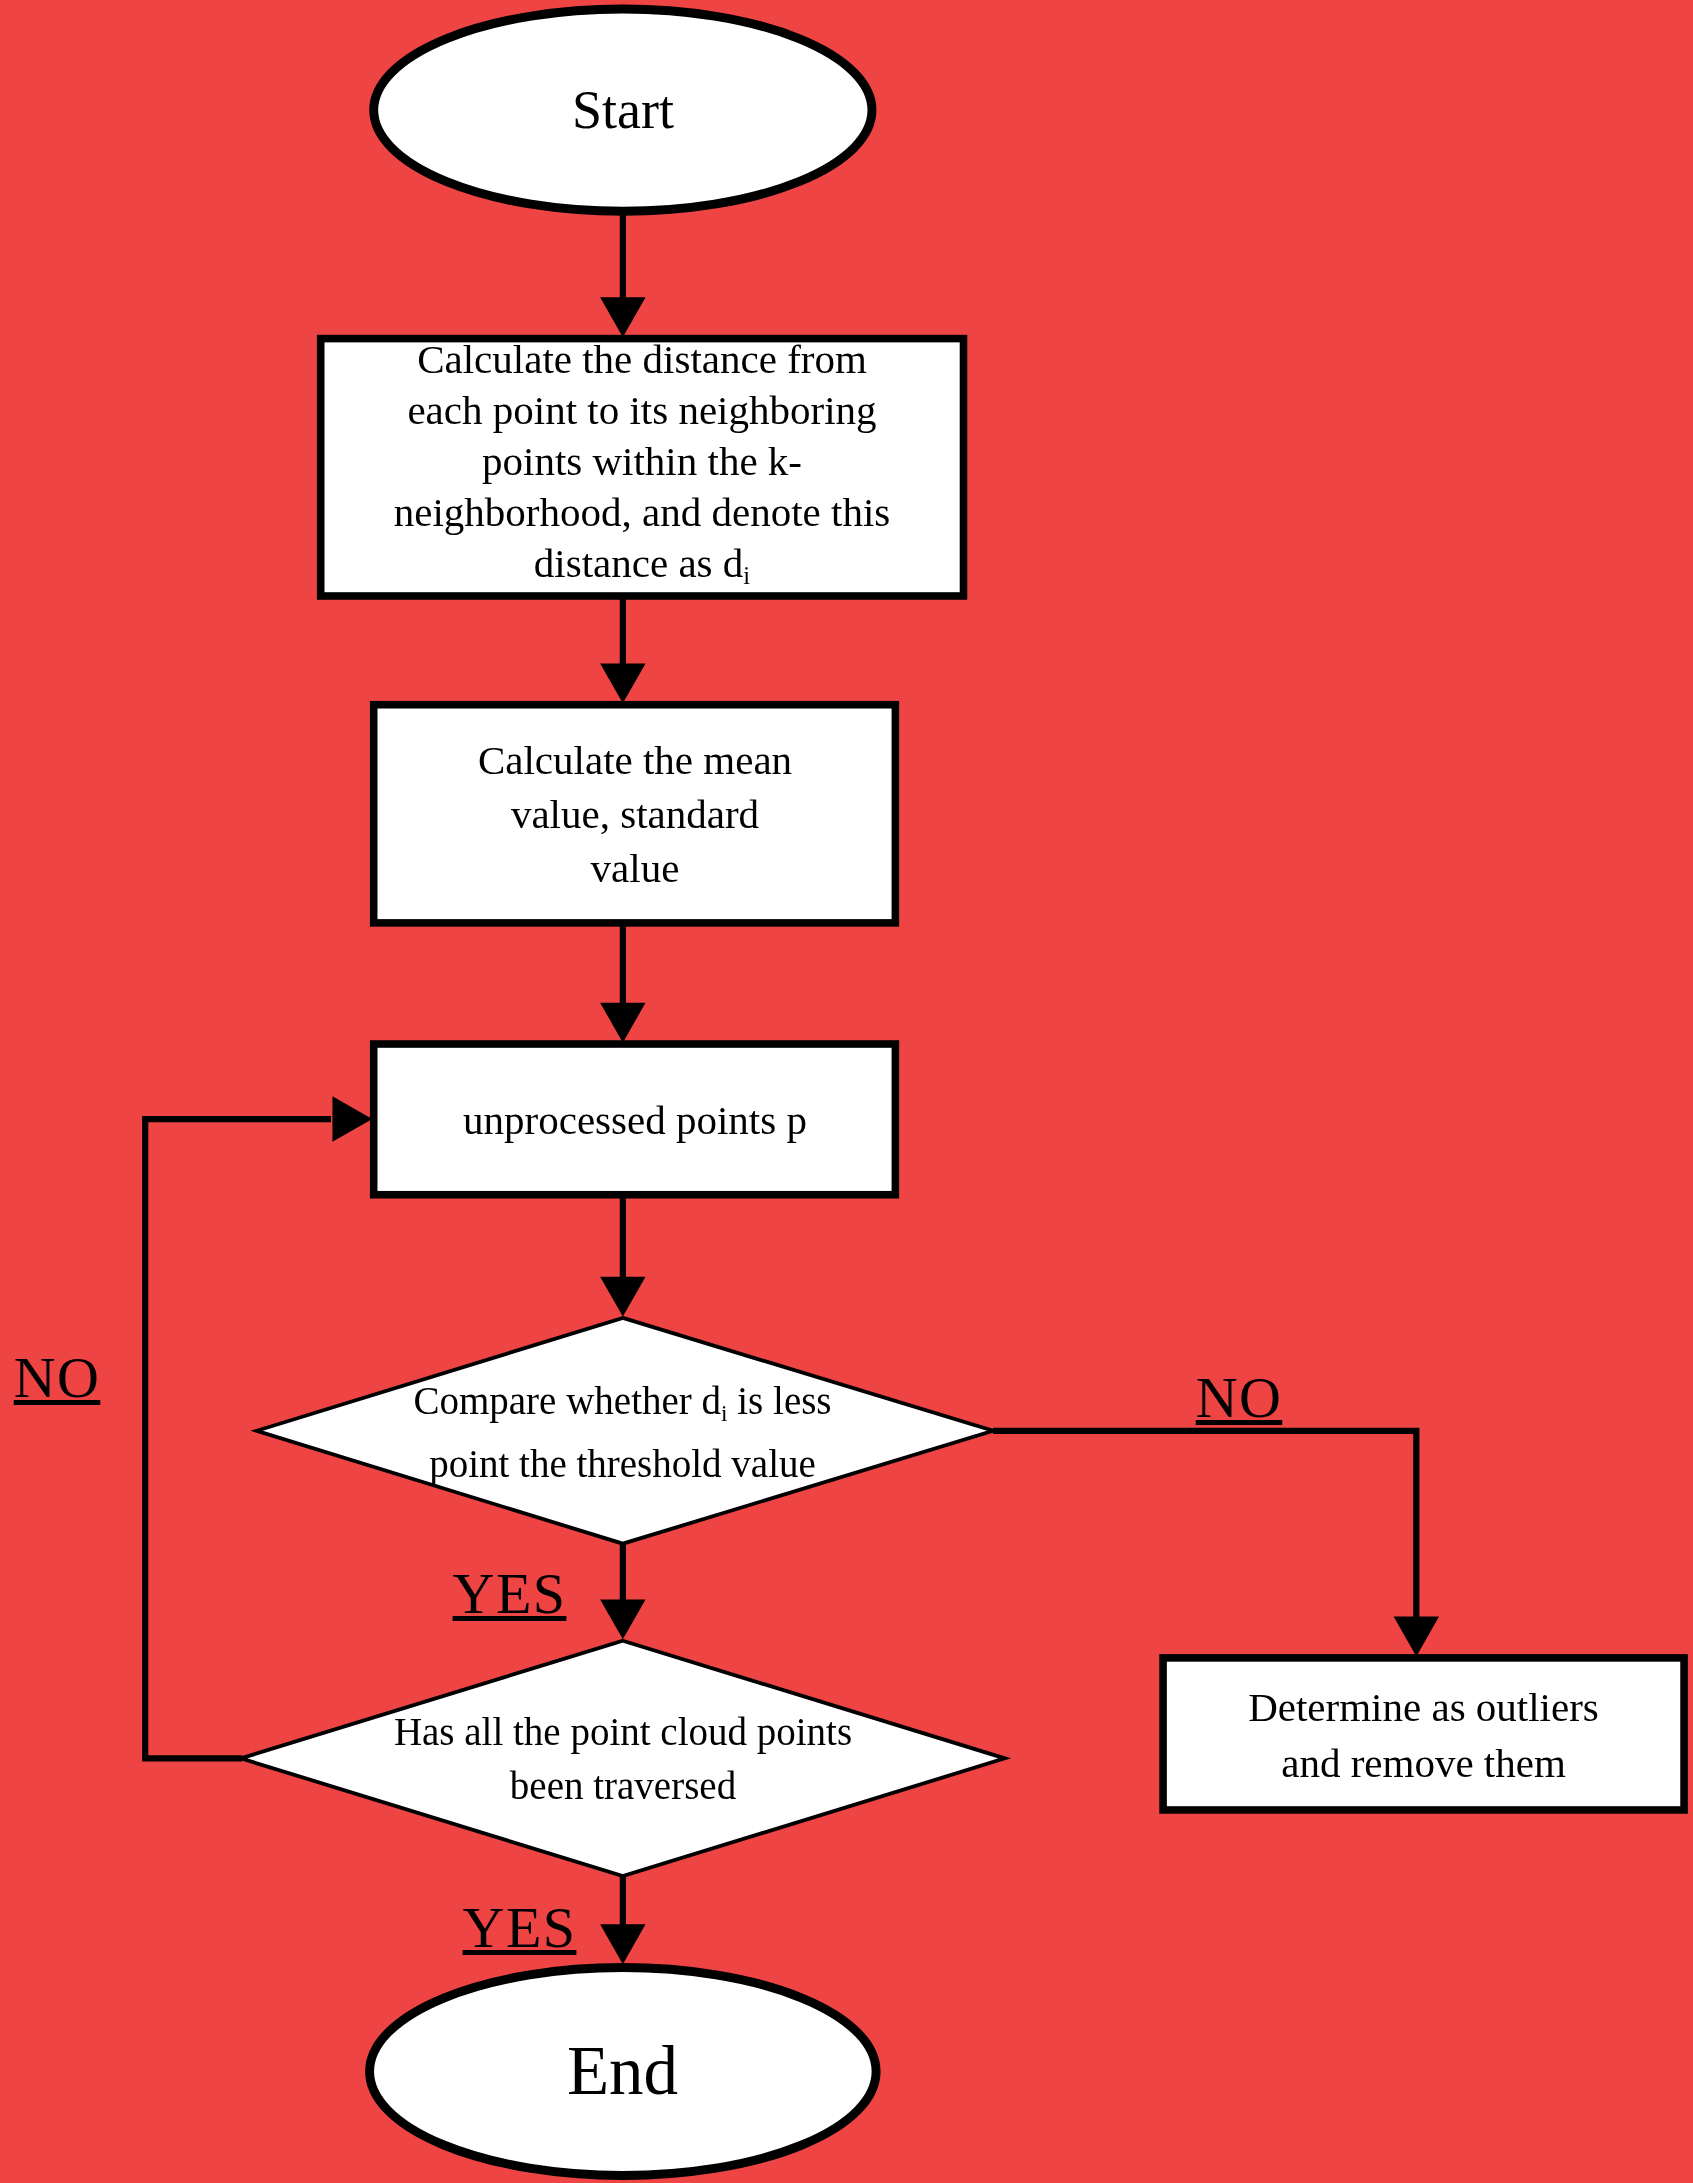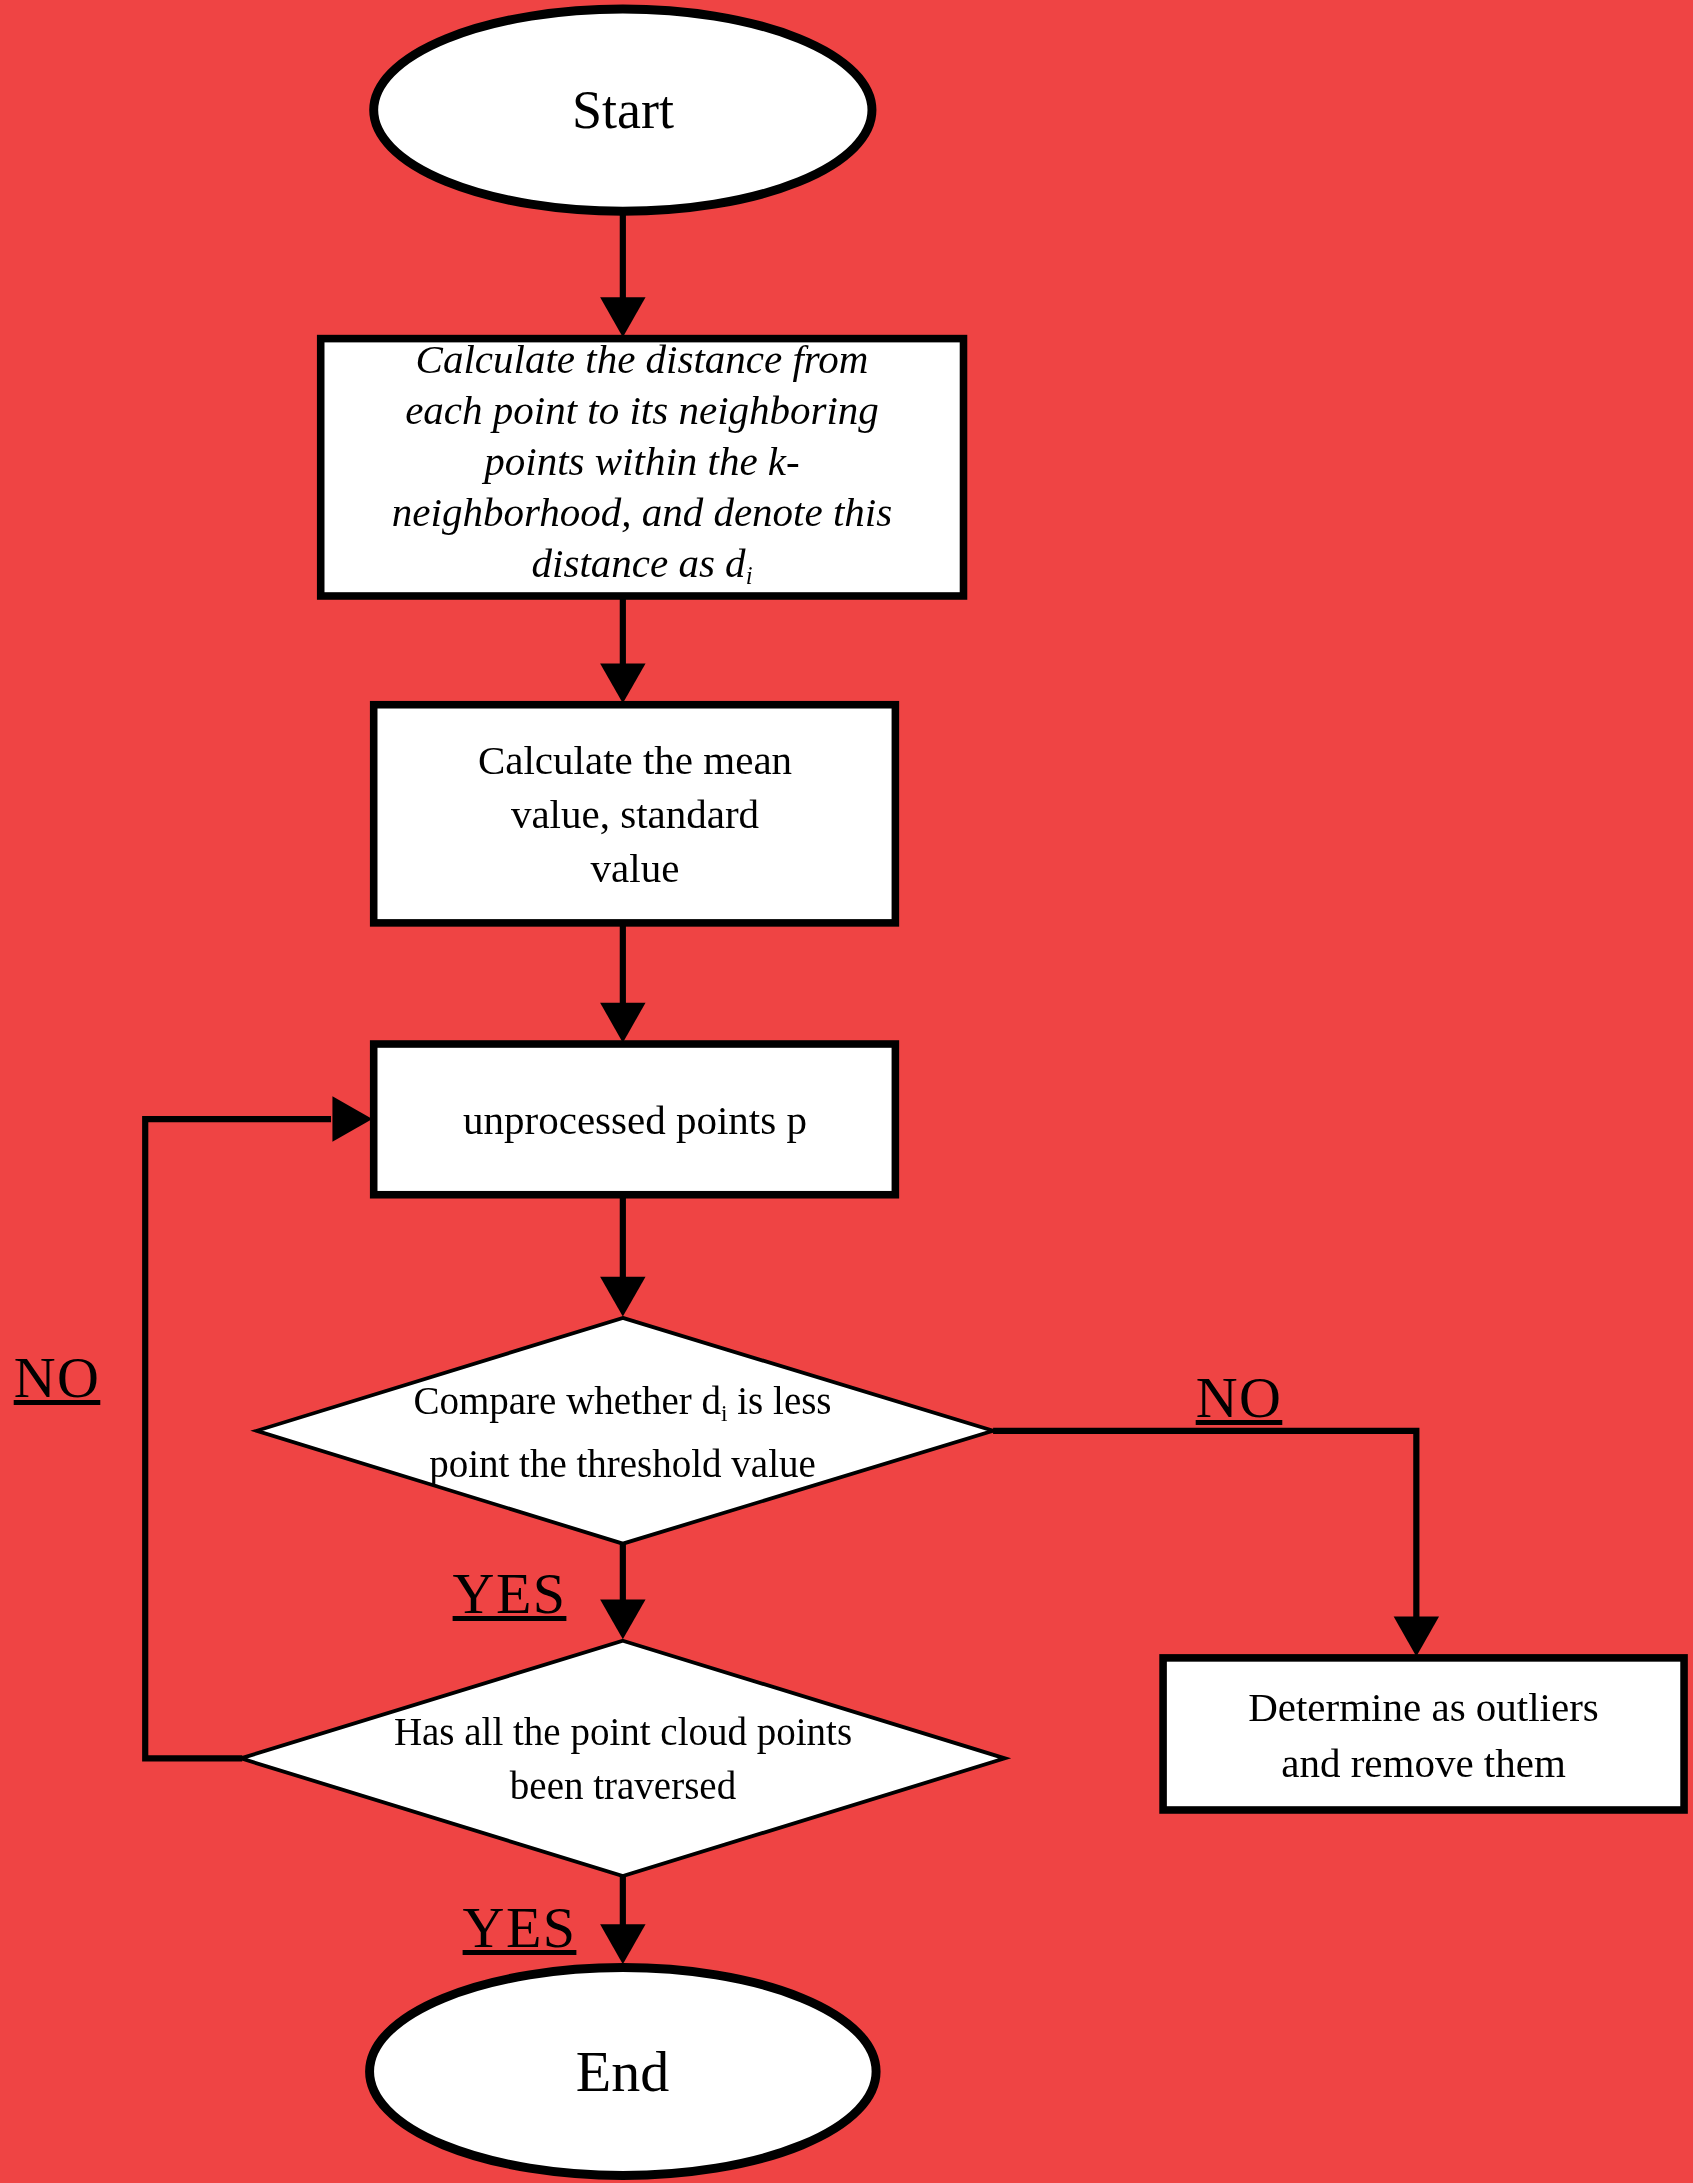--- a/index.html
+++ b/index.html
@@ -80,21 +80,21 @@
     <polygon points="541,1626 483,1593 483,1659" fill="#000000"></polygon>
 
     <line x1="905" y1="2724" x2="905" y2="2802" stroke="#000000" stroke-width="9"></line>
     <polygon points="905,2854 872,2796 938,2796" fill="#000000"></polygon>
 
     <ellipse cx="905" cy="3010" rx="368" ry="151" fill="#ffffff" stroke="#000000" stroke-width="13"></ellipse>
   </svg>
 
   <div class="node-text" style="left:382px; top:65px; width:482px; height:89px; font-size:54px;">Start</div>
 
-  <div class="node-text f-rect" style="left:329px; top:344px; width:626px; height:246px; line-height:51px;font-style:italic;">
+  <div class="node-text f-rect" style="left:329px; top:344px; width:626px; height:246px; line-height:51px;">
       <div class="tline"><span>Calculate the distance from</span></div>
       <div class="tline"><span>each point to its neighboring</span></div>
       <div class="tline"><span>points within the k-</span></div>
       <div class="tline"><span>neighborhood, and denote this</span></div>
       <div class="tline"><span>distance as d</span><span class="sub">i</span></div>
     </div>
 
   <div class="node-text f-rect" style="left:381px; top:710px; width:508px; height:207px; line-height:54px;">
       <div class="tline"><span>Calculate the mean</span></div>
       <div class="tline"><span>value, standard</span></div>
@@ -113,21 +113,21 @@
   <div class="node-text f-diam" style="left:296px; top:1705px; width:654px; height:107px; line-height:54px;">
       <div class="tline"><span>Has all the point cloud points</span></div>
       <div class="tline"><span>been traversed</span></div>
     </div>
 
   <div class="node-text f-rect" style="left:1170px; top:1664px; width:507px; height:141px; line-height:56px;">
       <div class="tline"><span>Determine as outliers</span></div>
       <div class="tline"><span>and remove them</span></div>
     </div>
 
-  <div class="node-text" style="left:416px; top:2027px; width:413px; height:89px; font-size:58px;">End</div>
+  <div class="node-text" style="left:416px; top:2027px; width:413px; height:89px; font-size:69px;">End</div>
 
   <div class="edge-label" style="left:0px; top:1348px; width:114px; height:59px;">NO</div>
 
   <div class="edge-label" style="left:1162px; top:1368px; width:154px; height:59px;">NO</div>
 
   <div class="edge-label" style="left:420px; top:1564px; width:179px; height:59px;">YES</div>
 
   <div class="edge-label" style="left:430px; top:1898px; width:179px; height:59px;">YES</div>
 
 </div>

